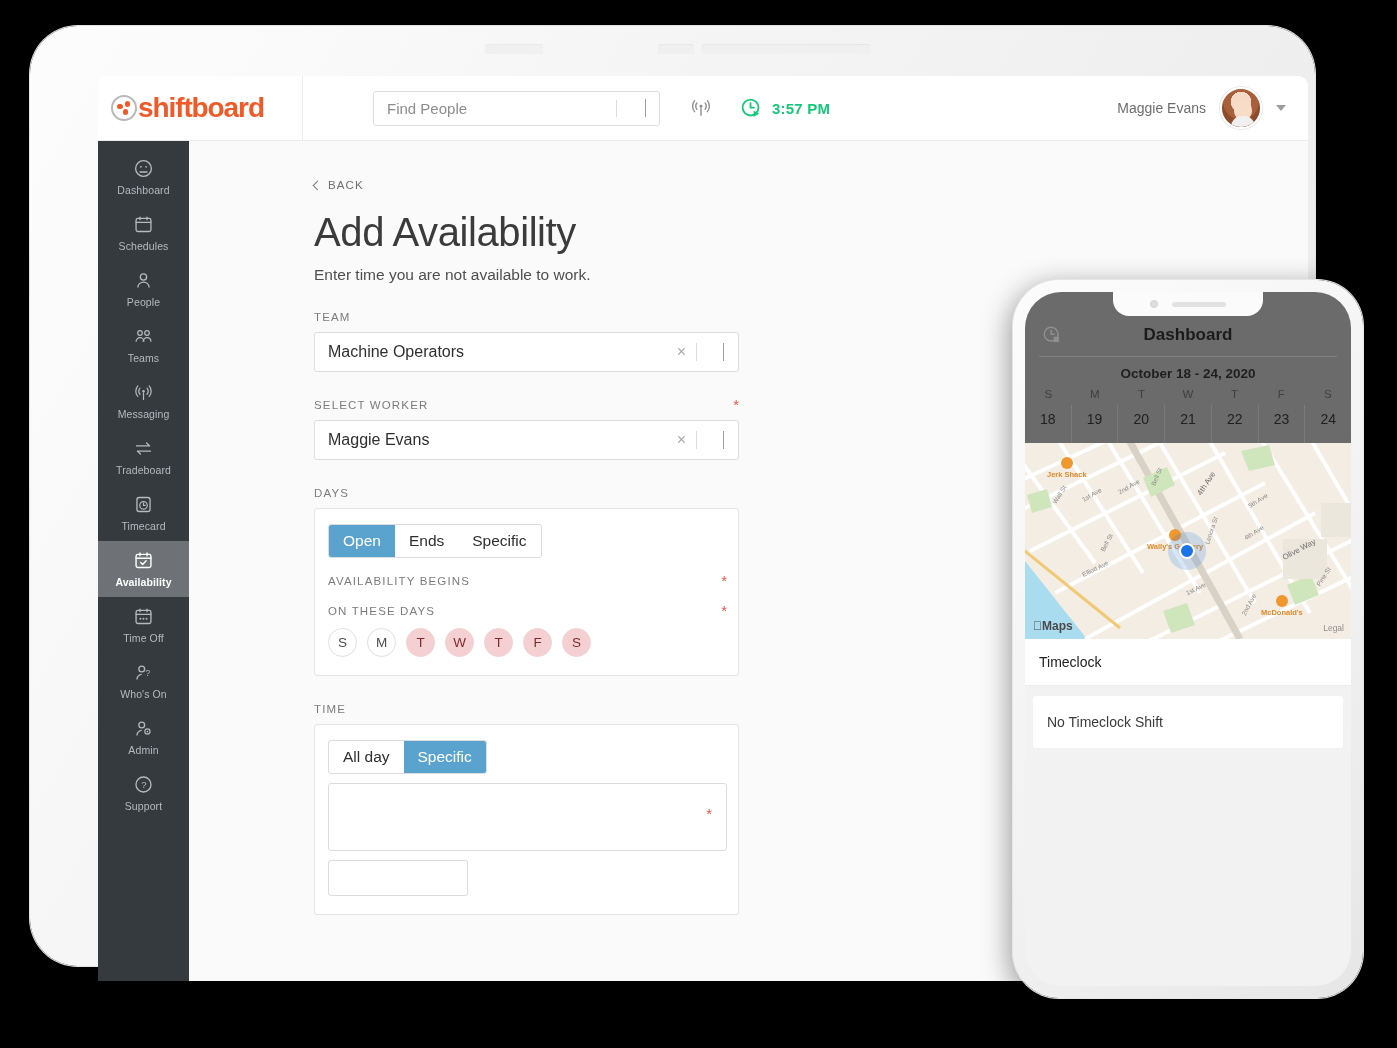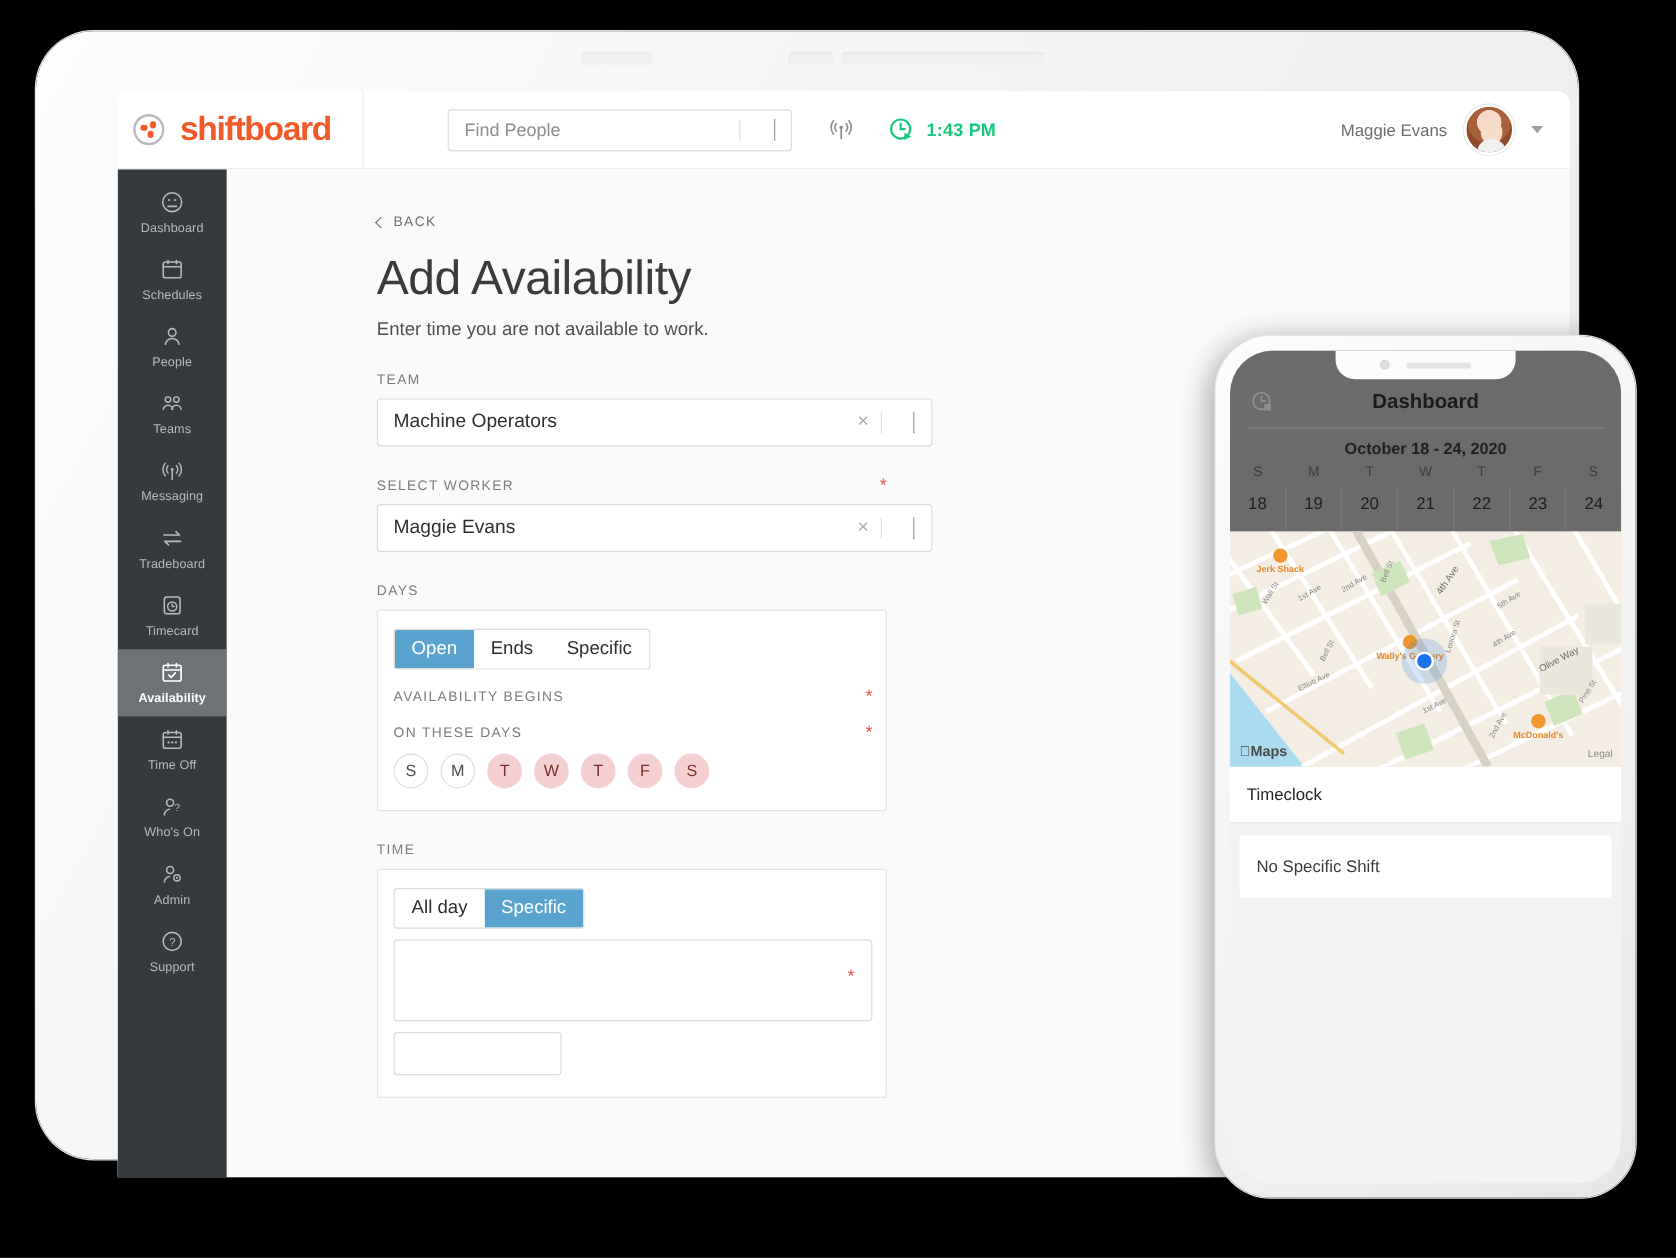--- a/index.html
+++ b/index.html
@@ -49,21 +49,21 @@
   .logo-mark {
     width: 26px; height: 26px; border-radius: 50%;
     border: 2px solid #b9b9b9; position: relative; flex: 0 0 auto;
   }
   .logo-mark i { position: absolute; width: 5.5px; height: 5.5px; border-radius: 50%; background: #f05a28; }
   .logo-mark i:nth-child(1) { left: 4px;   top: 6.5px; }
   .logo-mark i:nth-child(2) { left: 11.5px; top: 4px; }
   .logo-mark i:nth-child(3) { left: 9.5px; top: 12px; }
   .logo-text {
     font-size: 28px; font-weight: bold; color: #f05a28;
-    letter-spacing: -1.1px; margin-left: 13px;
+    letter-spacing: -1.1px; margin-left: 1px;
   }
   .findbox {
     margin-left: 70px; width: 287px; height: 35px;
     border: 1px solid #dedede; border-radius: 3px; background: #fff;
     display: flex; align-items: center; position: relative;
   }
   .findbox .ph { font-size: 15px; color: #8d8d8d; padding-left: 13px; }
   .findbox .sep { position: absolute; right: 42px; width: 1px; height: 17px; background: #dcdcdc; }
   .findbox .chev { position: absolute; right: 13px; }
   .chevron { width: 10px; height: 10px; border-right: 1.7px solid #9d9d9d; border-bottom: 1.7px solid #9d9d9d; transform: rotate(45deg) translate(-2px,-2px); }
@@ -102,21 +102,21 @@
   .page-title { font-size: 40px; color: #3b3b3b; font-weight: normal; margin-top: 19px; letter-spacing: -.4px; }
   .page-sub { font-size: 15.5px; color: #4f4f4f; margin-top: 11px; }
 
   .f-label { font-size: 11.5px; letter-spacing: 1.15px; color: #7c7c7c; margin-top: 27px; }
   .f-label.inner { margin-top: 0; }
   .req { color: #e2574c; font-size: 15px; line-height: 0; }
   .label-row { display: flex; align-items: center; width: 425px; }
   .label-row .req { margin-left: auto; }
 
   .select-field {
-    width: 463px; height: 40px; background: #fff; border: 1px solid #dcdcdc;
+    width: 425px; height: 40px; background: #fff; border: 1px solid #dcdcdc;
     border-radius: 3px; margin-top: 9px; display: flex; align-items: center;
     position: relative; cursor: pointer;
   }
   .select-field .val { font-size: 16px; color: #2f2f2f; padding-left: 13px; }
   .select-field .clr { position: absolute; right: 52px; font-size: 16px; color: #a9a9a9; }
   .select-field .sep { position: absolute; right: 41px; width: 1px; height: 18px; background: #dedede; }
   .select-field .chev { position: absolute; right: 14px; }
 
   .panel { width: 425px; background: #fff; border: 1px solid #e4e4e4; border-radius: 3px; margin-top: 9px; padding: 15px 13px 18px 13px; }
   .seg { display: inline-flex; border: 1px solid #dcdcdc; border-radius: 3px; overflow: hidden; background: #fff; justify-content: space-between; }
@@ -230,21 +230,21 @@
             <path d="M12 12v8"></path>
           </g>
         </svg>
 
         <div class="clockgrp">
           <svg width="23" height="23" viewBox="0 0 24 24">
             <circle cx="11" cy="11" r="8.3" fill="none" stroke="#16c97a" stroke-width="1.9"></circle>
             <path d="M11 6.3V11h3.6" fill="none" stroke="#16c97a" stroke-width="1.9" stroke-linecap="round"></path>
             <path d="M14.2 14.2l6 3.2-6 3.2z" fill="#16c97a"></path>
           </svg>
-          <span class="clock-time">1:43 PM</span>
+          <span class="clock-time">3:57 PM</span>
         </div>
 
         <div class="user-area">
           <span class="user-name">Maggie Evans</span>
           <div class="avatar"></div>
           <div class="caret-dn"></div>
         </div>
       </div>
 
       <div class="body-split">
@@ -548,18 +548,18 @@
         <div class="bluedot" style="left:154px;top:100px"></div>
 
         <div class="maps-badge"><span>Maps</span></div>
         <div class="legal">Legal</div>
       </div>
 
       <div class="ph-section">Timeclock</div>
 
 
       <div class="ph-card flat">
-        <div class="l1">No Specific Shift</div>
+        <div class="l1">No Timeclock Shift</div>
       </div>
     </div>
   </div>
 
 </div>
 
 </body></html>

